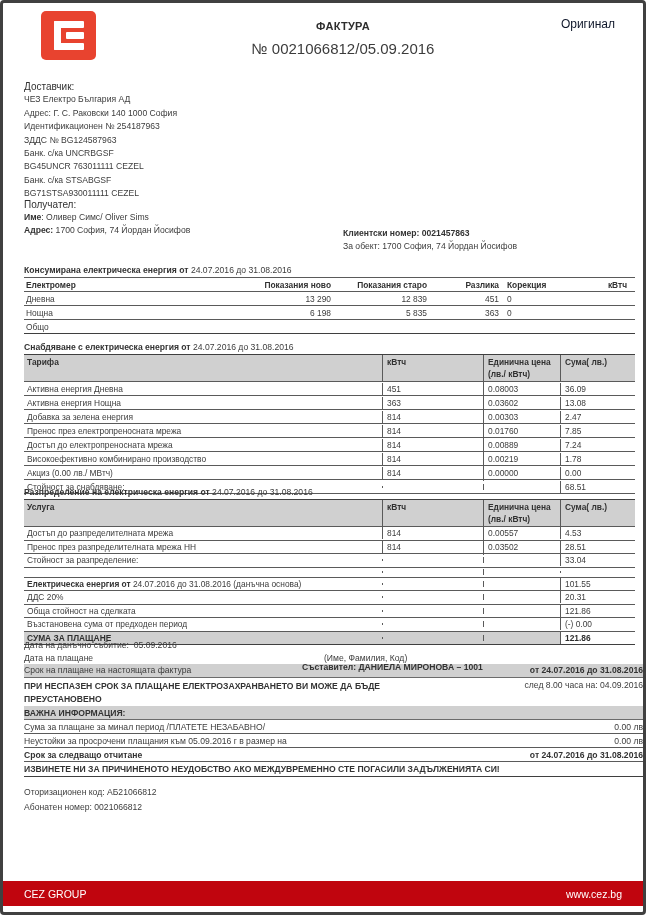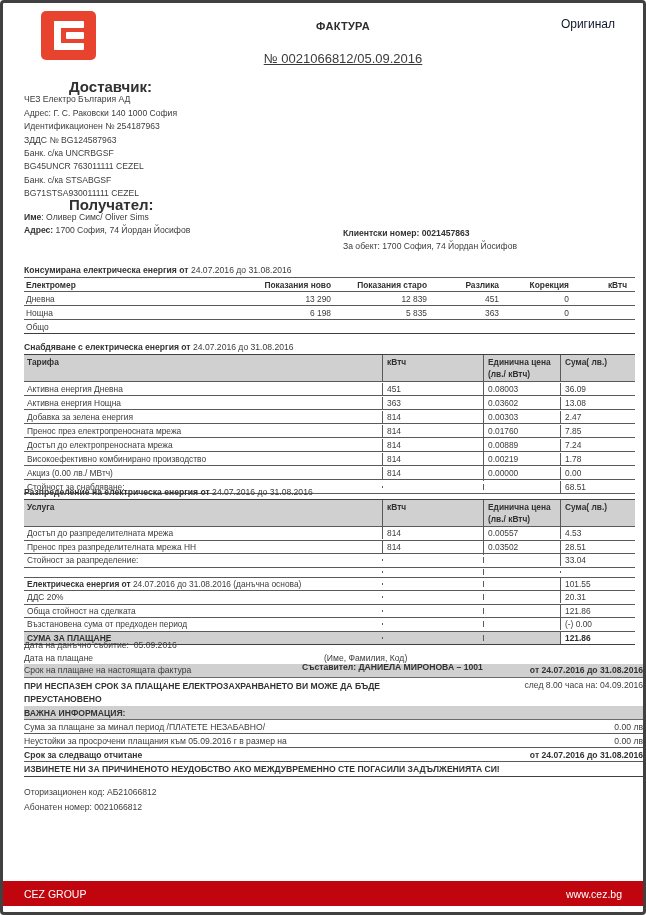--- a/index.html
+++ b/index.html
@@ -10,42 +10,42 @@
 
   
   .logo{left:38px;top:8px;width:55px;height:49px;background:#e8432f;border-radius:5px;}
   .logo .bar{position:absolute;background:#fff;border-radius:1px;}
   .logo .top{left:13px;top:10px;width:30px;height:7px;}
   .logo .left{left:13px;top:10px;width:7px;height:29px;}
   .logo .bottom{left:13px;top:32px;width:30px;height:7px;}
   .logo .mid{left:25px;top:21px;width:18px;height:7px;}
   .title-block{left:40px;right:0;top:17px;text-align:center;}
   .doc-title{font-size:11px;font-weight:bold;color:#2e2e2e;letter-spacing:.3px;}
-  .doc-number{font-size:13px;margin-top:19px;color:#3c3c3c;text-decoration:underline;}
+  .doc-number{font-size:15px;margin-top:8px;color:#3c3c3c;}
   .original{right:28px;top:14px;font-size:12px;color:#0f172a;}
 
   
   .supplier{left:21px;top:77px;font-size:8.6px;line-height:13.4px;}
-  .blk-head{font-weight:bold;color:#313131;font-size:15px;margin-left:45px;}
+  .blk-head{font-weight:normal;color:#313131;font-size:10px;}
   .recipient{left:21px;top:195px;font-size:8.6px;line-height:13px;}
   .client-info{left:340px;top:224px;font-size:8.6px;line-height:13px;}
 
   
   .sec-title{font-size:8.6px;margin-bottom:2px;}
 
   
   .t1{width:611px;border-top:1px solid #5a5a5a;}
   .t1-row{display:flex;height:13px;align-items:center;border-bottom:1px solid #5a5a5a;font-size:8.4px;}
   .t1-row.head{font-weight:bold;color:#313131;}
   .t1-row.last{border-bottom:1.6px solid #3f3f3f;}
   .t1 .lab{flex:1;padding-left:2px;}
   .t1 .c1{width:118px;text-align:right;padding-right:8px;}
   .t1 .c2{width:88px;text-align:right;padding-right:8px;}
   .t1 .c3{width:64px;text-align:right;padding-right:8px;}
-  .t1 .c4{width:62px;text-align:right;padding-right:8px;}
+  .t1 .c4{width:62px;padding-right:8px;}
   .t1 .c5{width:50px;text-align:right;padding-right:8px;}
 
   
   .t2{width:611px;border-top:1.4px solid #3f3f3f;}
   .t2 .hrow{display:flex;height:26px;background:#d0d0d0;border-bottom:1px solid #5a5a5a;font-weight:bold;color:#313131;font-size:8.4px;}
   .t2 .row{display:flex;height:13px;align-items:center;border-bottom:1px solid #5a5a5a;font-size:8.4px;}
   .t2 .row.h125{height:12.5px;}
   .t2 .row.empty{height:9px;}
   .t2 .row.total{background:#d0d0d0;font-weight:bold;color:#2e2e2e;border-bottom:1.6px solid #3f3f3f;}
   .t2 .lab{flex:1;padding:7px 3px;}

